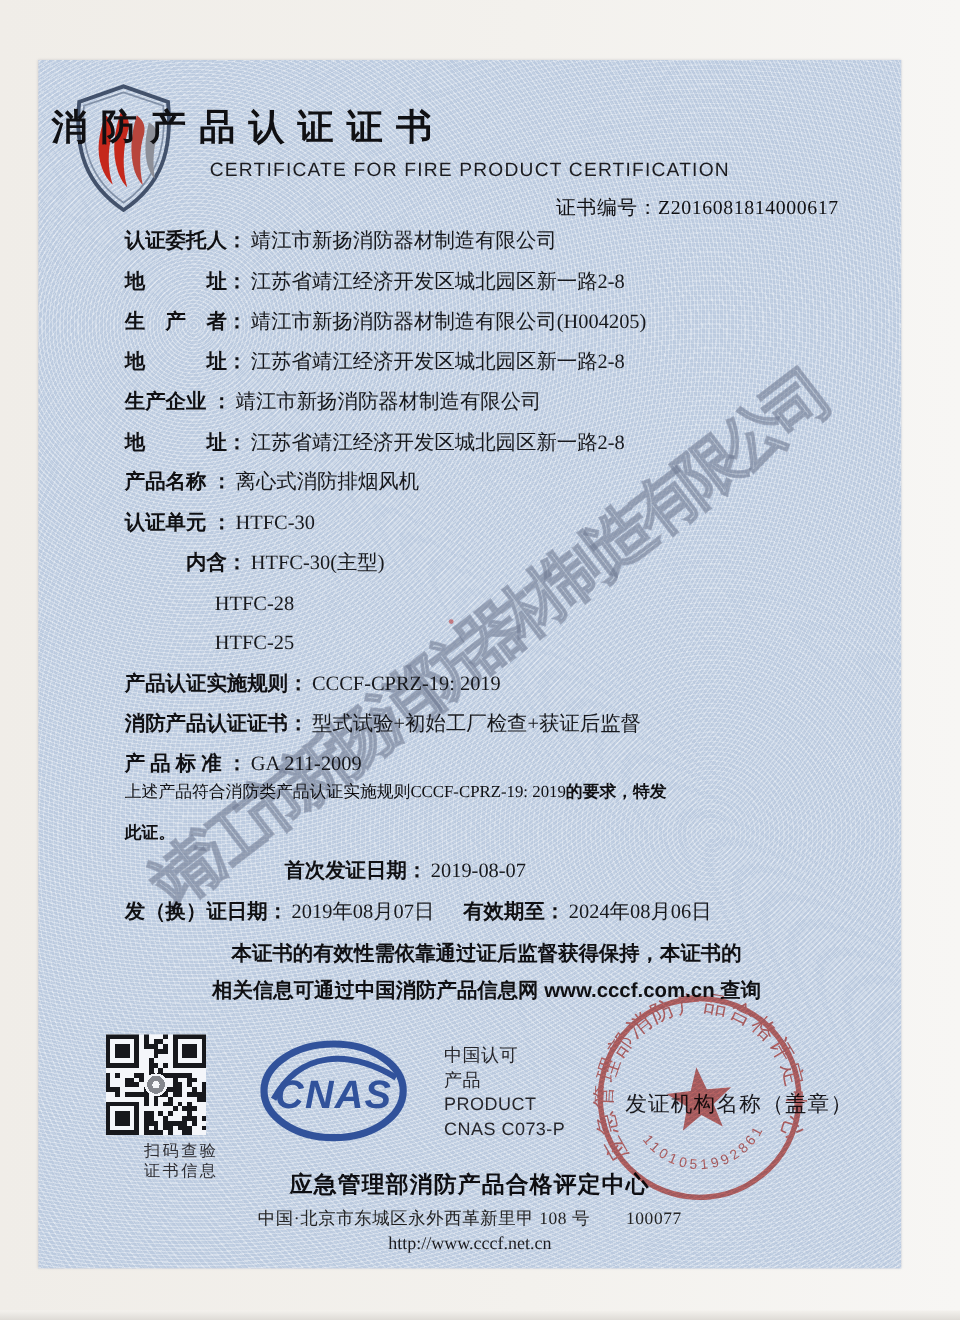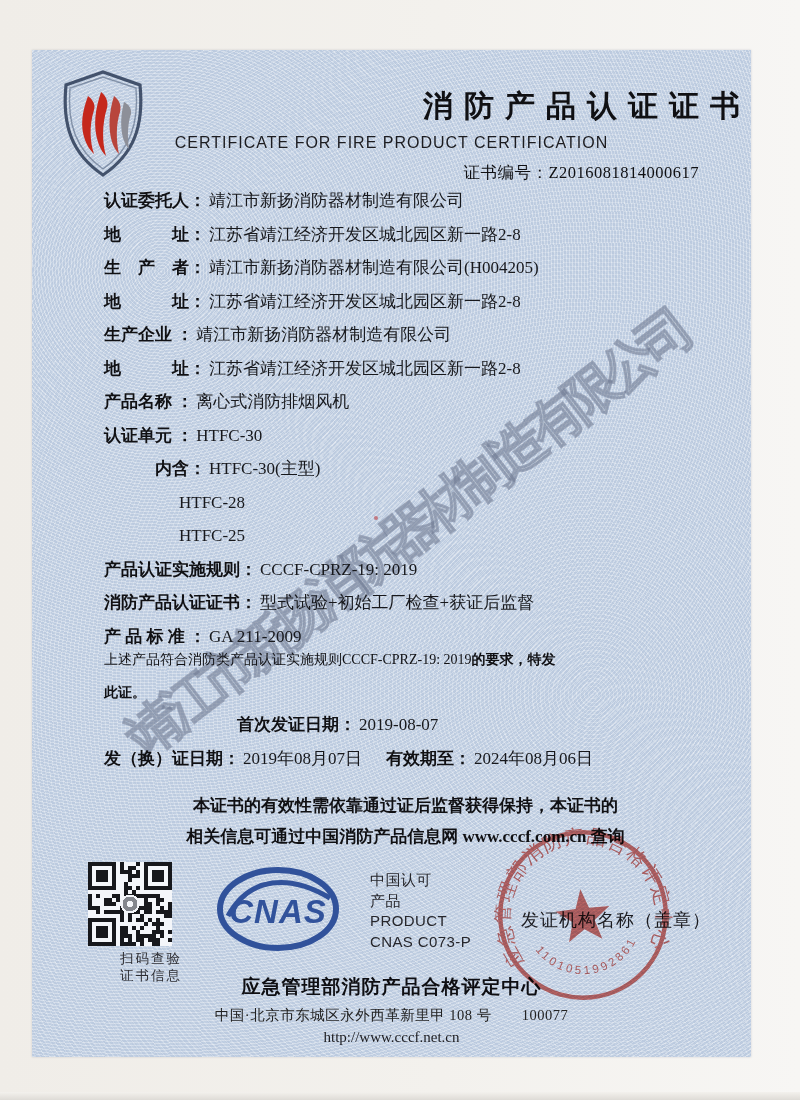--- a/index.html
+++ b/index.html
@@ -30,21 +30,21 @@
     text-align:center; line-height:64px; font-size:54px; font-weight:700;
     letter-spacing:-8px; white-space:nowrap;
     transform:rotate(-37.5deg);
     color:rgba(125,135,155,.28);
     -webkit-text-stroke:1.3px rgba(110,122,146,.48);
     pointer-events:none;
   }
   
   .logo{ position:absolute; left:22px; top:18px; }
   .title{
-    position:absolute; left:0; right:0; top:36px; text-align:right;
+    position:absolute; left:0; right:0; top:36px; text-align:left;
     font-size:30px; font-weight:700; color:#101013; letter-spacing:11px; text-indent:11px;
   }
   .subtitle{
     position:absolute; left:0; right:0; top:84px; text-align:center;
     font-size:16px; color:#1c1c20; letter-spacing:1px;
   }
   .certno{
     position:absolute; right:52px; top:112px;
     font-family:"Liberation Serif","DejaVu Serif",serif;
     font-size:16.5px; color:#101013; letter-spacing:.5px;
@@ -54,21 +54,21 @@
   .row{ height:33.5px; line-height:33.5px; font-size:17px; white-space:nowrap; }
   .lbl{ font-weight:700; white-space:pre; margin-right:3px; font-family:Liberation Serif, serif; }
   .val{ font-family:"Liberation Serif","DejaVu Serif",serif; color:#17181c; }
   .row.indent .val{ padding-left:75px; }
   .statement{ margin-top:-10px; font-size:14px; line-height:32px; }
   .statement .s1{ font-family:"Liberation Serif","DejaVu Serif",serif; }
   .statement .s2{ font-weight:700; }
   .daterow{ height:34px; line-height:34px; font-size:17px; white-space:nowrap; }
   .daterow.first{ padding-left:133px; }
   .gap{ display:inline-block; width:24px; }
-  .notice{ margin-top:14px; text-align:center; font-size:17px; line-height:31px; font-weight:700; color:#101013;font-family:Liberation Serif, serif; }
+  .notice{ margin-top:2px; text-align:center; font-size:17px; line-height:31px; font-weight:700; color:#101013; }
   
   .qr{ position:absolute; left:56px; top:812px; width:84px; height:84px; }
   .qr-caption{
     position:absolute; left:46px; top:900px; width:104px; text-align:right;
     font-family:"Liberation Serif","DejaVu Serif",serif; font-size:13.5px; line-height:17px;
     color:#2e2e33; letter-spacing:2px;
   }
   .cnas-logo{ position:absolute; left:184px; top:816px; }
   .cnas-text{
     position:absolute; left:338px; top:820px;

